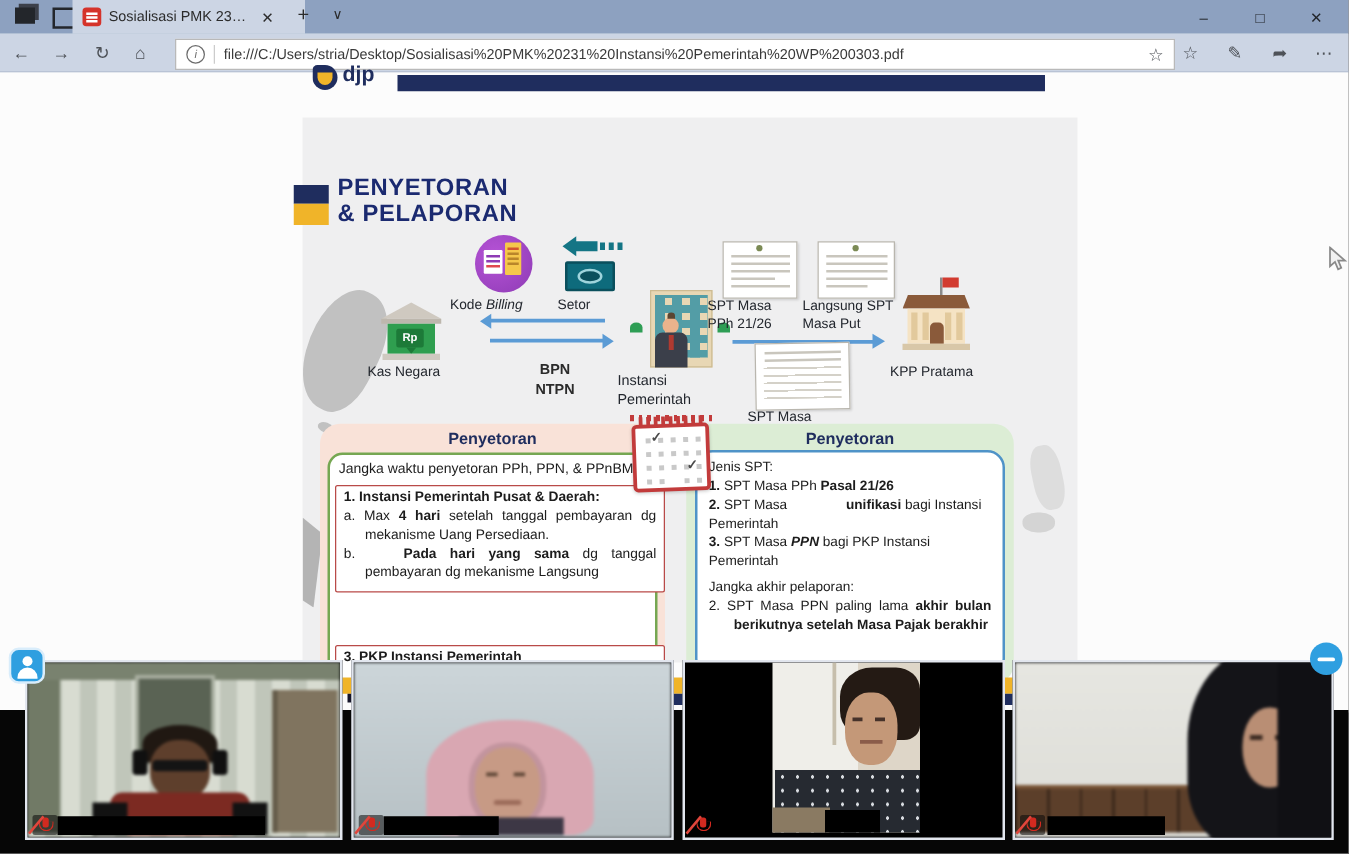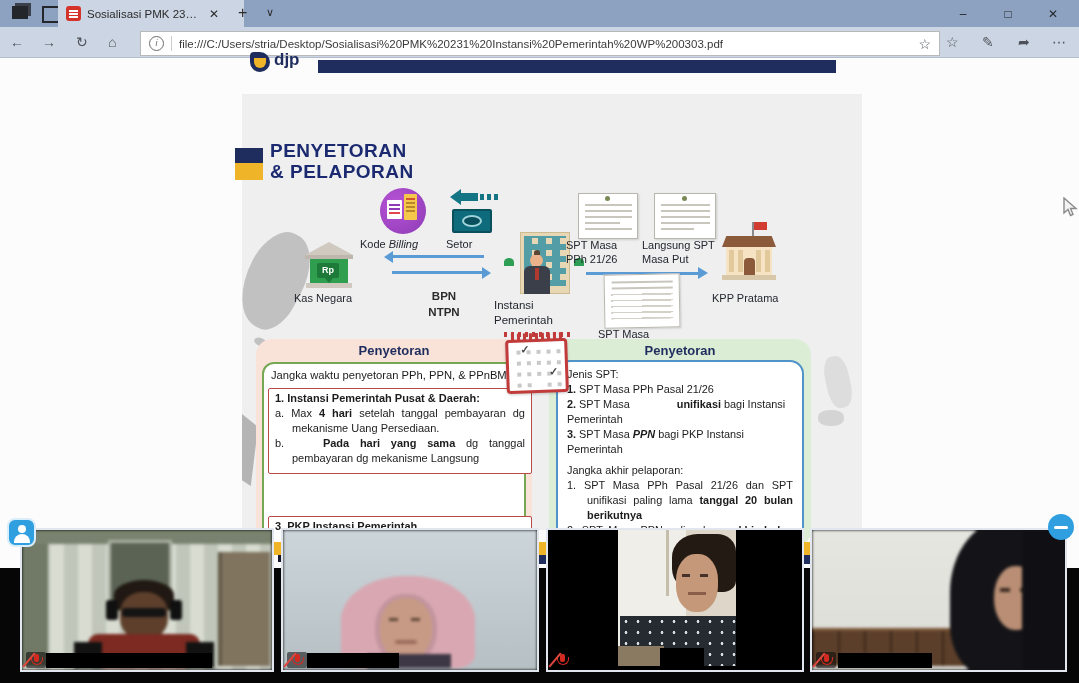--- a/index.html
+++ b/index.html
@@ -244,25 +244,24 @@
         <div class="abs" style="left:3px;top:-9px;width:3px;height:7px;background:#c23b3b;box-shadow:6px 0 0 #c23b3b,12px 0 0 #c23b3b,18px 0 0 #c23b3b,24px 0 0 #c23b3b,30px 0 0 #c23b3b,36px 0 0 #c23b3b,42px 0 0 #c23b3b,48px 0 0 #c23b3b;"></div>
         <div class="abs" style="left:8px;top:8px;width:4px;height:4px;background:#c9c9c9;box-shadow:10px 0 0 #c9c9c9,20px 0 0 #c9c9c9,30px 0 0 #c9c9c9,40px 0 0 #c9c9c9, 0 11px 0 #c9c9c9,10px 11px 0 #c9c9c9,20px 11px 0 #c9c9c9,30px 11px 0 #c9c9c9,40px 11px 0 #c9c9c9, 0 22px 0 #c9c9c9,10px 22px 0 #c9c9c9,20px 22px 0 #c9c9c9,30px 22px 0 #c9c9c9,40px 22px 0 #c9c9c9, 0 33px 0 #c9c9c9,10px 33px 0 #c9c9c9,30px 33px 0 #c9c9c9,40px 33px 0 #c9c9c9;"></div>
         <span class="abs" style="left:12px;top:1px;font-size:11px;color:#4a4a4a;font-weight:bold;">✓</span>
         <span class="abs" style="left:40px;top:24px;font-size:11px;color:#4a4a4a;font-weight:bold;">✓</span>
       </div>
 
       <div class="abs" style="left:307px;top:245px;width:262px;height:208px;background:#dcedd5;border-radius:16px;">
         <div class="panel-title" style="top:4px;">Penyetoran</div>
         <div class="abs" style="left:7px;top:21px;width:248px;height:181px;background:#fff;border:2.5px solid #4f93c8;border-radius:14px;padding:5px 9px;">
           <div class="ln" style="font-size:10.9px;">Jenis SPT:</div>
-          <div class="ln" style="font-size:10.9px;"><span style="font-weight: bold;">1. </span><span>SPT Masa PPh </span><span style="font-weight: normal; margin-top: 34px;">Pasal 21/26</span></div>
+          <div class="ln" style="font-size:10.9px;"><span style="font-weight: bold;">1. </span><span>SPT Masa PPh </span><span style="font-weight: bold; margin-top: 34px;">Pasal 21/26</span></div>
           <div class="ln" style="font-size:10.9px;"><span style="font-weight: bold;">2. </span><span>SPT Masa </span><span style="font-weight: bold; padding-left: 44px;">unifikasi</span><span> bagi Instansi Pemerintah</span></div>
           <div class="ln" style="font-size:10.9px;"><span style="font-weight: bold;">3. </span><span>SPT Masa </span><span style="font-weight: bold; font-style: italic;">PPN</span><span> bagi PKP Instansi Pemerintah</span></div>
           <div class="ln" style="font-size:10.9px;margin-top:6px;">Jangka akhir pelaporan:</div>
-          <div class="ln j hang2" style="font-size:10.9px;"><span>1.  SPT Masa PPh Pasal 21/26 dan SPT unifikasi paling lama </span><span style="font-weight: bold;">tanggal 20 bulan berikutnya</span></div>
           <div class="ln j hang2" style="font-size:10.9px;"><span>2.  SPT Masa PPN paling lama </span><span style="font-weight: bold;">akhir bulan berikutnya setelah Masa Pajak berakhir</span></div>
         </div>
       </div>
 
       <div class="abs ylw" style="left:20px;top:448px;width:598px;height:13px;border-radius:0 6px 6px 0;"></div>
       <div class="abs navy" style="left:70px;top:461px;width:542px;height:9px;"></div>
       <div class="abs" style="left:2px;top:449px;width:30px;height:24px;">
         <div class="abs" style="left:0;top:0;width:22px;height:22px;background:#1f2d5e;border-radius:4px 11px 11px 11px;"></div>
         <div class="abs" style="left:5px;top:7px;width:12px;height:11px;background:#f0b429;border-radius:0 0 9px 9px;"></div>
       </div>

